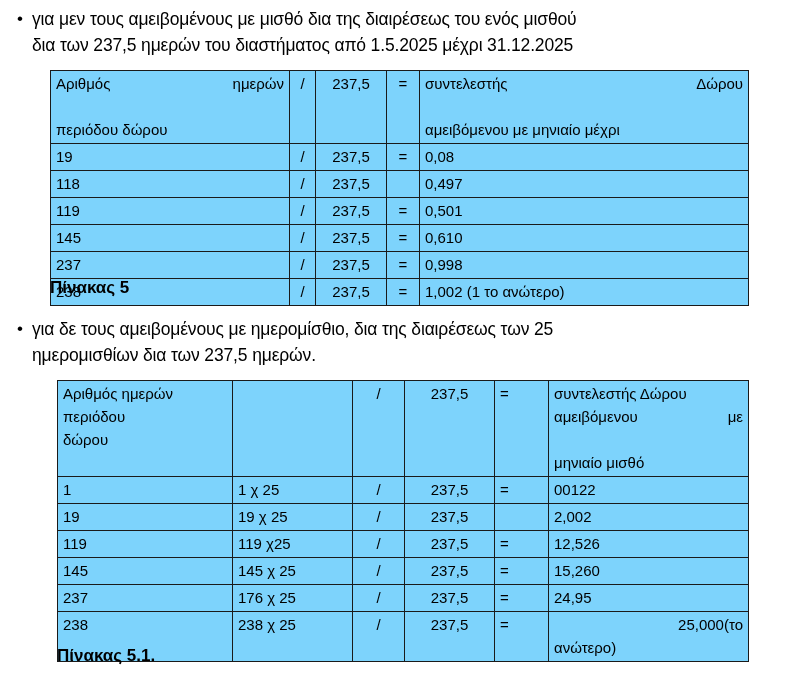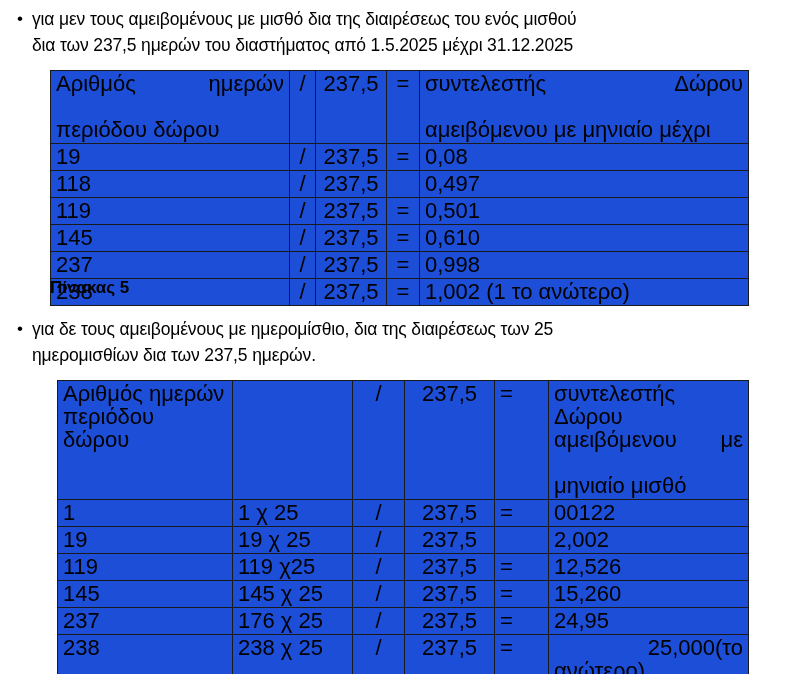--- a/index.html
+++ b/index.html
@@ -46,22 +46,22 @@
   }
   .bullet-text .lastline {
     text-align: left;
   }
 
   
   table.doc-table {
     position: absolute;
     border-collapse: collapse;
     table-layout: fixed;
-    font-size: 22px;
-    background: #1d4ed8;
+    font-size: 15px;
+    background: #7dd3fc;
   }
   table.doc-table td {
     border: 1.3px solid #1a1a1a;
     padding: 1px 5px 2px 5px;
     vertical-align: top;
     line-height: 23px;
     overflow: hidden;
     white-space: nowrap;
   }
   table.doc-table td.wrap {
@@ -273,14 +273,15 @@
           <span style="display:flex; justify-content:flex-end;">
             <span>25,000</span>
             <span>(το</span>
           </span>
           <span style="display:block;">ανώτερο)</span>
         </td>
       </tr>
     </tbody>
   </table>
 
+  <div class="caption" style="left:57px; top:645px; width:691px;">Πίνακας 5.1.</div>
 
 </div>
 
 </body></html>

